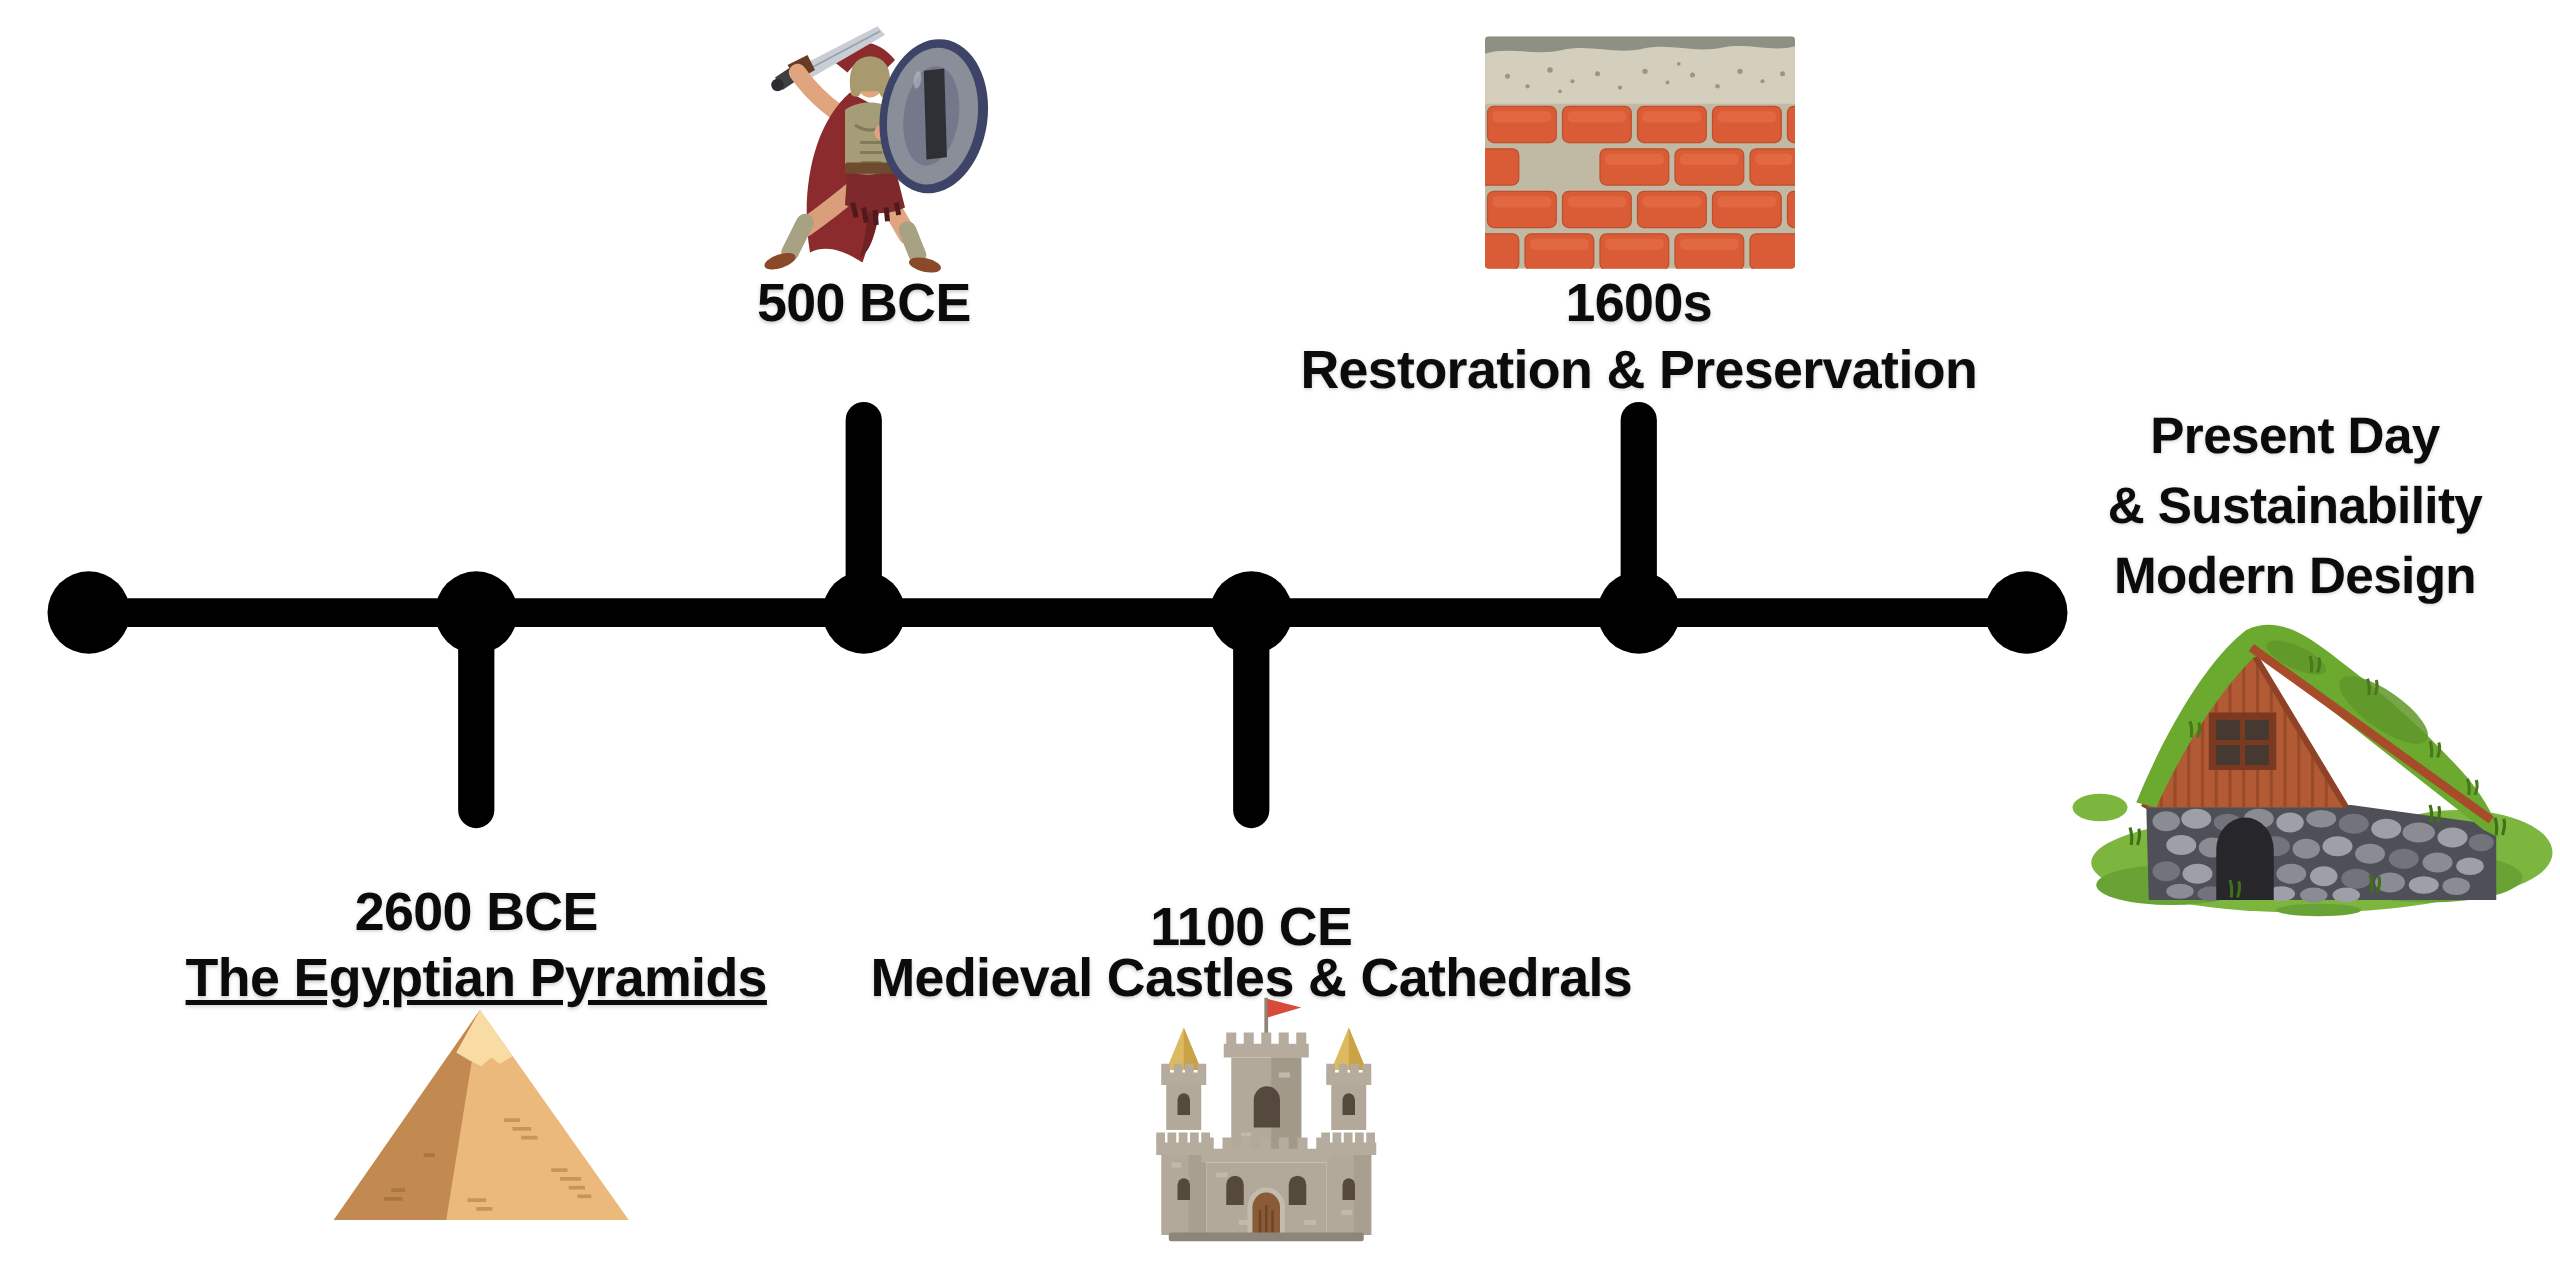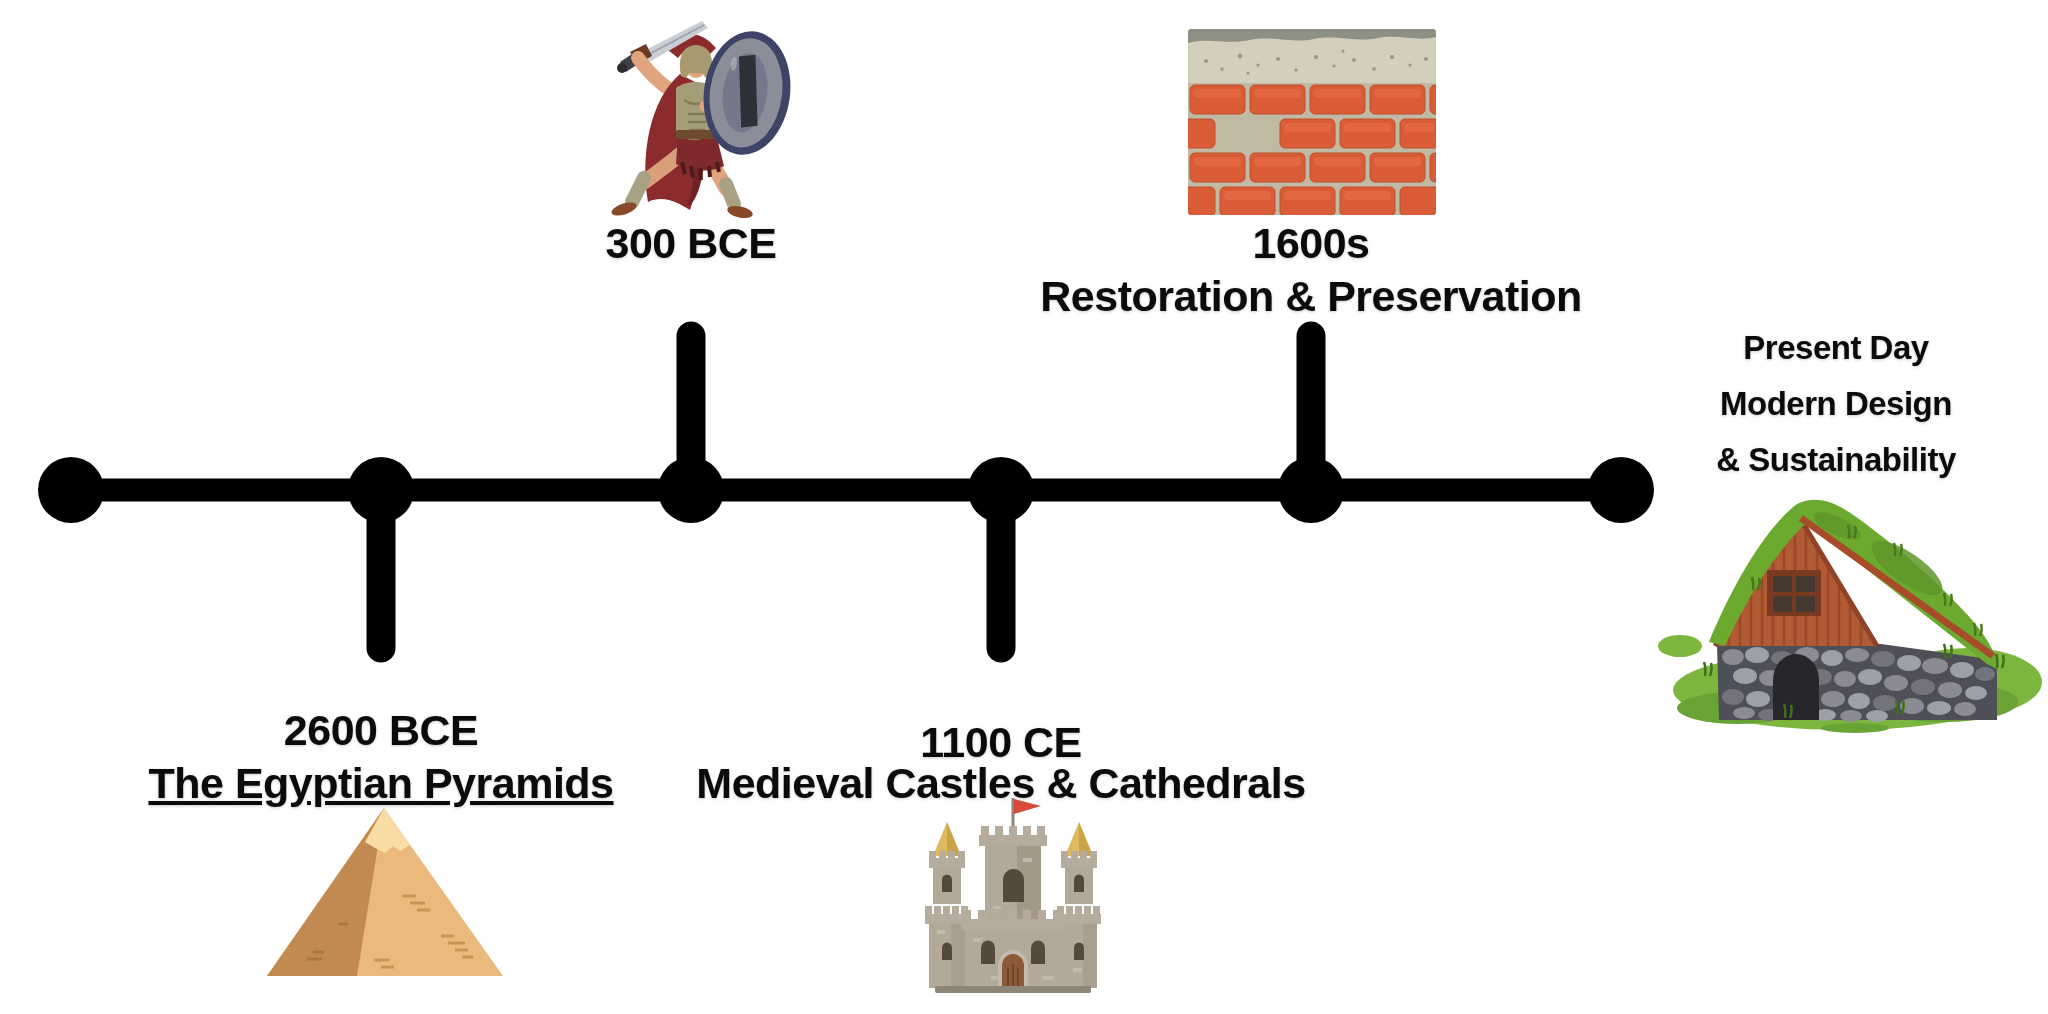--- a/index.html
+++ b/index.html
@@ -22,21 +22,21 @@
     letter-spacing:-0.5px;
     color:#0b0b0b;
     text-align:center;
     text-shadow:0 1px 3px rgba(140,140,140,0.45);
   }
   .ev-block{
     position:absolute;
     transform:translateX(-50%);
     text-align:center;
     font-weight:700;
-    font-size:33px;
+    font-size:41px;
     line-height:56px;
     letter-spacing:-0.5px;
     color:#0b0b0b;
     white-space:nowrap;
     text-shadow:0 1px 3px rgba(140,140,140,0.45);
   }
 </style>
 </head>
 <body>
 
@@ -67,21 +67,21 @@
       <path d="M146,92 h13 M153,99 h15 M160,106 h13"></path>
       <path d="M184,132 h13 M191,139 h17 M198,146 h13 M205,153 h11"></path>
       <path d="M117,156 h15 M124,163 h13"></path>
     </g>
     <g stroke="#a9763f" stroke-width="3" fill="none">
       <path d="M56,148 h11 M50,155 h15"></path>
       <path d="M82,120 h9"></path>
     </g>
   </svg>
 
-  <div class="ev-label" style="left:691px;top:220px;">300 BCE</div>
+  <div class="ev-label" style="left:691px;top:220px;">500 BCE</div>
 
   <svg class="illus" style="left:592px;top:16px;width:200px;height:204px;" viewBox="0 0 200 204">
 
     <path d="M76,34 Q100,4 124,32 L114,42 Q101,22 86,42 Z" fill="#8c2b2e"></path>
 
     <polygon points="46,38 110,5 116,12 54,48" fill="#c9ced6"></polygon>
     <path d="M50,42 L112,9" stroke="#9aa1ad" stroke-width="1.5"></path>
     <polygon points="38,36 54,28 60,40 46,48" fill="#6b3a23"></polygon>
     <polygon points="28,46 40,38 46,48 34,56" fill="#3f3f44"></polygon>
     <circle cx="30" cy="52" r="5" fill="#2c2c30"></circle>
@@ -292,22 +292,22 @@
           <rect x="36" y="168" width="47" height="9" rx="4"></rect>
             <rect x="96" y="168" width="47" height="9" rx="4"></rect>
             <rect x="156" y="168" width="47" height="9" rx="4"></rect>
         </g>
       </g>
     </g>
   </svg>
 
   <div class="ev-block" style="left:1836px;top:320px;">
     <div>Present Day</div>
+    <div>&amp; Sustainability</div>
     <div>Modern Design</div>
-    <div>&amp; Sustainability</div>
   </div>
 
   <svg class="illus" style="left:1645px;top:494px;width:400px;height:240px;" viewBox="0 0 400 240">
 
     <ellipse cx="200" cy="196" rx="172" ry="40" fill="#7cb63e"></ellipse>
     <ellipse cx="322" cy="188" rx="75" ry="34" fill="#7cb63e"></ellipse>
     <ellipse cx="35" cy="152" rx="22" ry="11" fill="#7cb63e"></ellipse>
     <ellipse cx="92" cy="214" rx="60" ry="16" fill="#69a335"></ellipse>
     <ellipse cx="298" cy="208" rx="75" ry="20" fill="#69a335"></ellipse>
 

